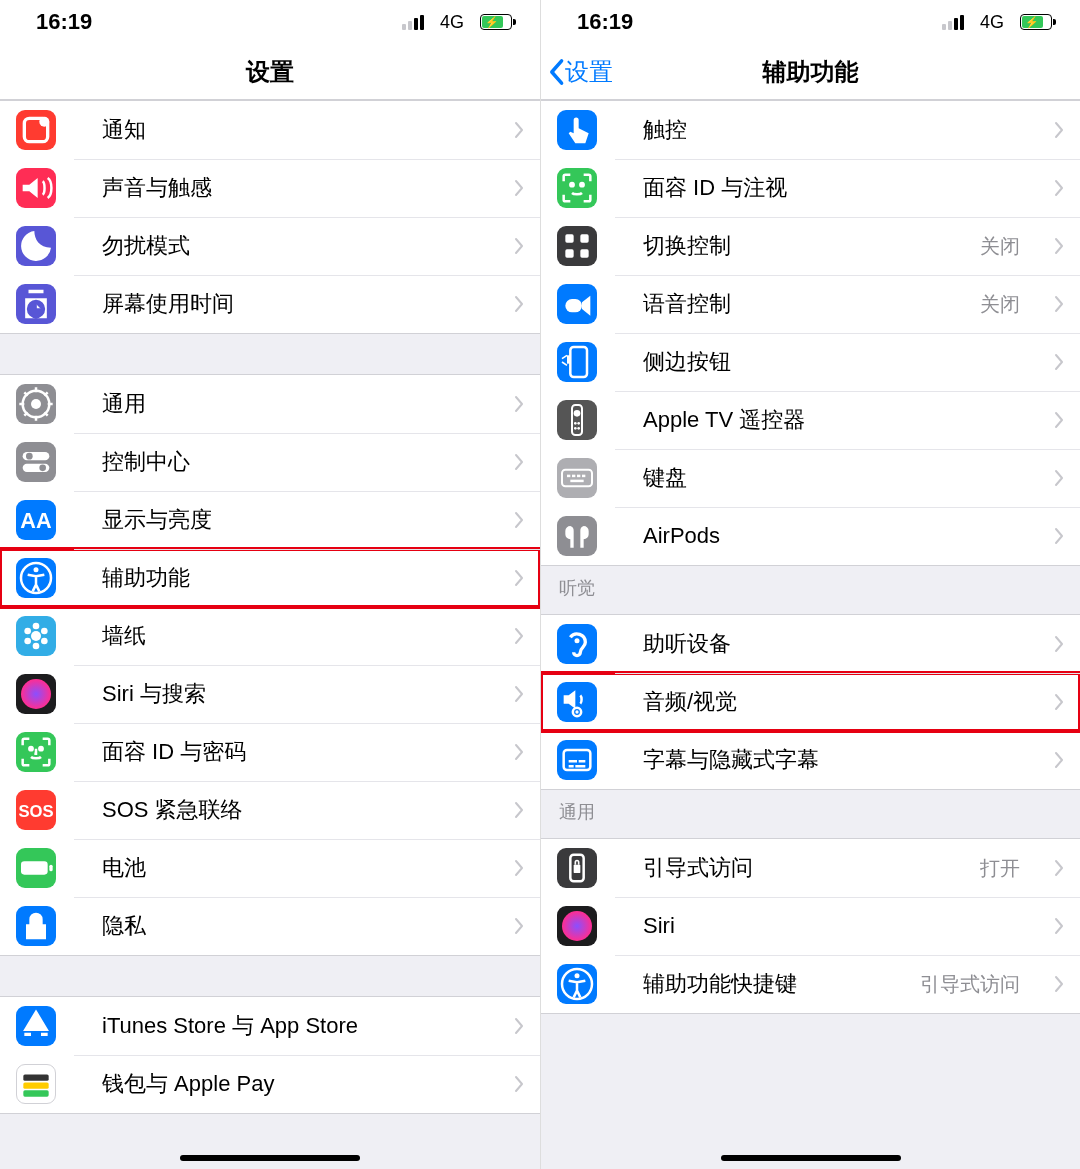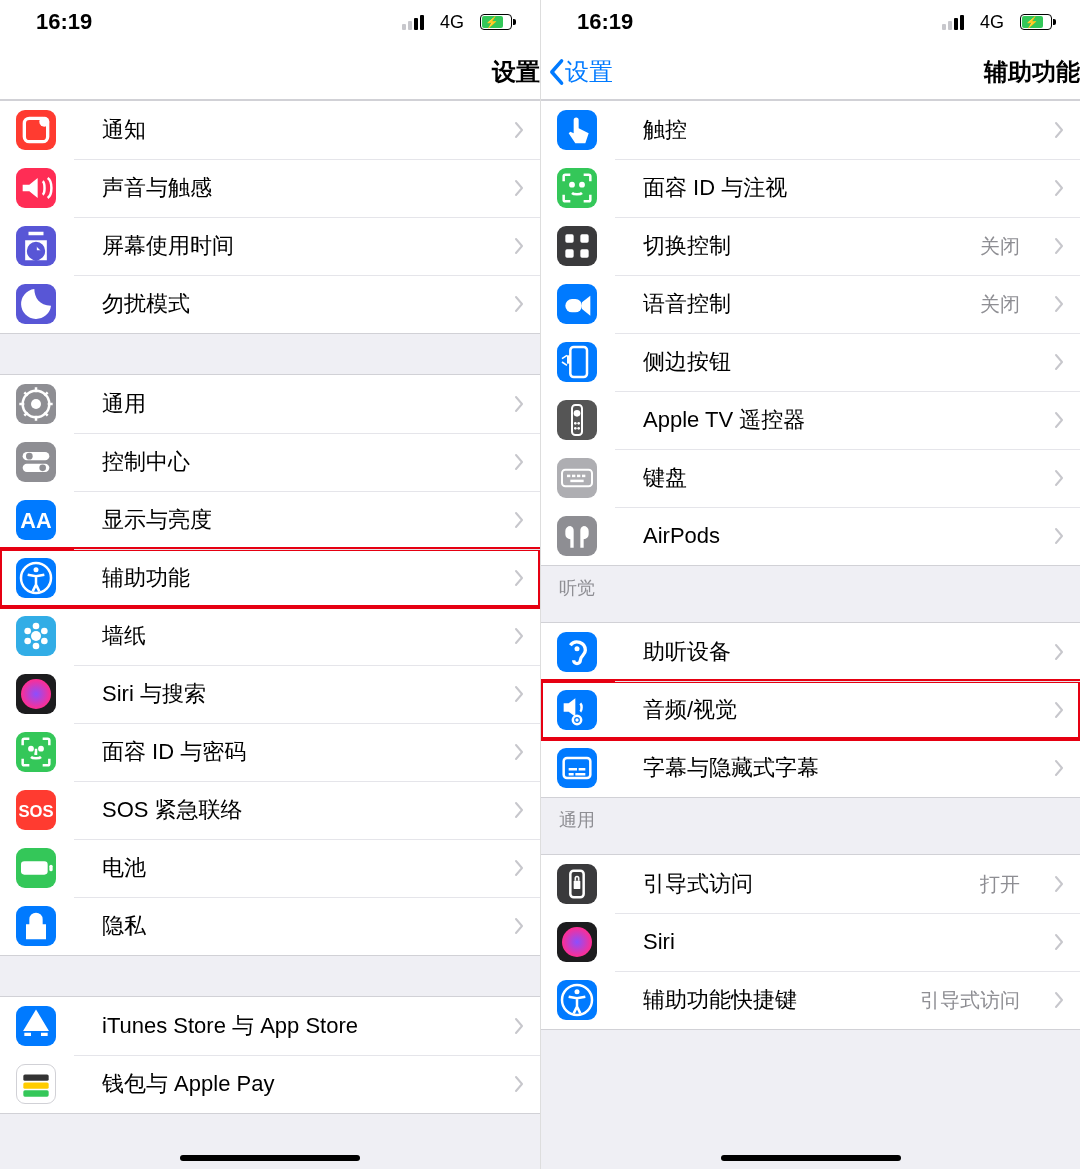--- a/index.html
+++ b/index.html
@@ -27,33 +27,33 @@
   .cell-bars.dim span:nth-child(1),.cell-bars.dim span:nth-child(2){background:#c7c7cc;}
   .net { font-size: 18px; font-weight:500;}
   .battery { width:32px; height:16px; border:1.5px solid #000; border-radius:4px; position:relative; }
   .battery::after { content:''; position:absolute; right:-5px; top:4px; width:3px; height:6px; background:#000; border-radius:0 2px 2px 0;}
   .battery .fill { position:absolute; left:1px; top:1px; bottom:1px; width:70%; background:#34c759; border-radius:2px; display:flex; align-items:center; justify-content:center;}
   .battery .bolt { color:#fff; font-size:11px; line-height:1;}
 
   
   .nav {
     height: 56px; background: #fff; border-bottom: 1px solid #d1d1d6;
-    display: flex; align-items: center; justify-content: flex-end; position: relative;
+    display: flex; align-items: center; justify-content: center; position: relative;
     font-size: 24px; font-weight: 600;
   }
   .nav .back {
     position: absolute; left: 6px; top: 0; bottom: 0;
     display: flex; align-items: center; color: #007aff; font-weight: 400; font-size: 24px;
     cursor: pointer;
   }
   .nav .back svg { width: 18px; height: 28px; }
 
   .scroll { flex: 1; overflow-y: hidden; }
   .group-gap { height: 40px; }
-  .group-header { font-size: 18px; color: #8e8e93; padding: 10px 18px 22px; }
+  .group-header { font-size: 18px; color: #8e8e93; padding: 10px 18px 14px; }
 
   
   .row {
     background: #fff; display: flex; align-items: center;
     height: 58px; padding: 0 16px 0 16px; position: relative; cursor: pointer; gap: 28px;
   }
   .row + .row::before {
     content:''; position:absolute; left:74px; right:0; top:0; height:1px; background:#e5e5ea;
   }
   .group { border-top:1px solid #d1d1d6; border-bottom:1px solid #d1d1d6; }
@@ -130,37 +130,37 @@
           <div class="label">声音与触感</div>
           <div class="chevron">
             <svg viewBox="0 0 10 18">
               <path d="M2 2l6 7-6 7" stroke="#c7c7cc" stroke-width="2" fill="none" stroke-linecap="round" stroke-linejoin="round"></path>
             </svg>
           </div>
         </div>
         <div class="row">
           <div class="icon bg-purple">
             <svg viewBox="0 0 24 24" fill="#fff">
+              <path d="M21 13A9 9 0 1 1 11 3c0 5 3 10 10 10z"></path>
+            </svg>
+          </div>
+          <div class="label">勿扰模式</div>
+          <div class="chevron">
+            <svg viewBox="0 0 10 18">
+              <path d="M2 2l6 7-6 7" stroke="#c7c7cc" stroke-width="2" fill="none" stroke-linecap="round" stroke-linejoin="round"></path>
+            </svg>
+          </div>
+        </div>
+        <div class="row">
+          <div class="icon bg-purple">
+            <svg viewBox="0 0 24 24" fill="#fff">
               <path d="M7 3h10v3H7zM5 8h14v13H5zM12 10a5 5 0 1 0 0 10 5 5 0 0 0 0-10zm0 2v3h3" stroke="#5856d6" stroke-width="1" fill="#fff"></path>
             </svg>
           </div>
           <div class="label">屏幕使用时间</div>
-          <div class="chevron">
-            <svg viewBox="0 0 10 18">
-              <path d="M2 2l6 7-6 7" stroke="#c7c7cc" stroke-width="2" fill="none" stroke-linecap="round" stroke-linejoin="round"></path>
-            </svg>
-          </div>
-        </div>
-        <div class="row">
-          <div class="icon bg-purple">
-            <svg viewBox="0 0 24 24" fill="#fff">
-              <path d="M21 13A9 9 0 1 1 11 3c0 5 3 10 10 10z"></path>
-            </svg>
-          </div>
-          <div class="label">勿扰模式</div>
           <div class="chevron">
             <svg viewBox="0 0 10 18">
               <path d="M2 2l6 7-6 7" stroke="#c7c7cc" stroke-width="2" fill="none" stroke-linecap="round" stroke-linejoin="round"></path>
             </svg>
           </div>
         </div>
       </div>
     <div class="group-gap"></div>
     <div class="group" id="left-g2">
         <div class="row">

